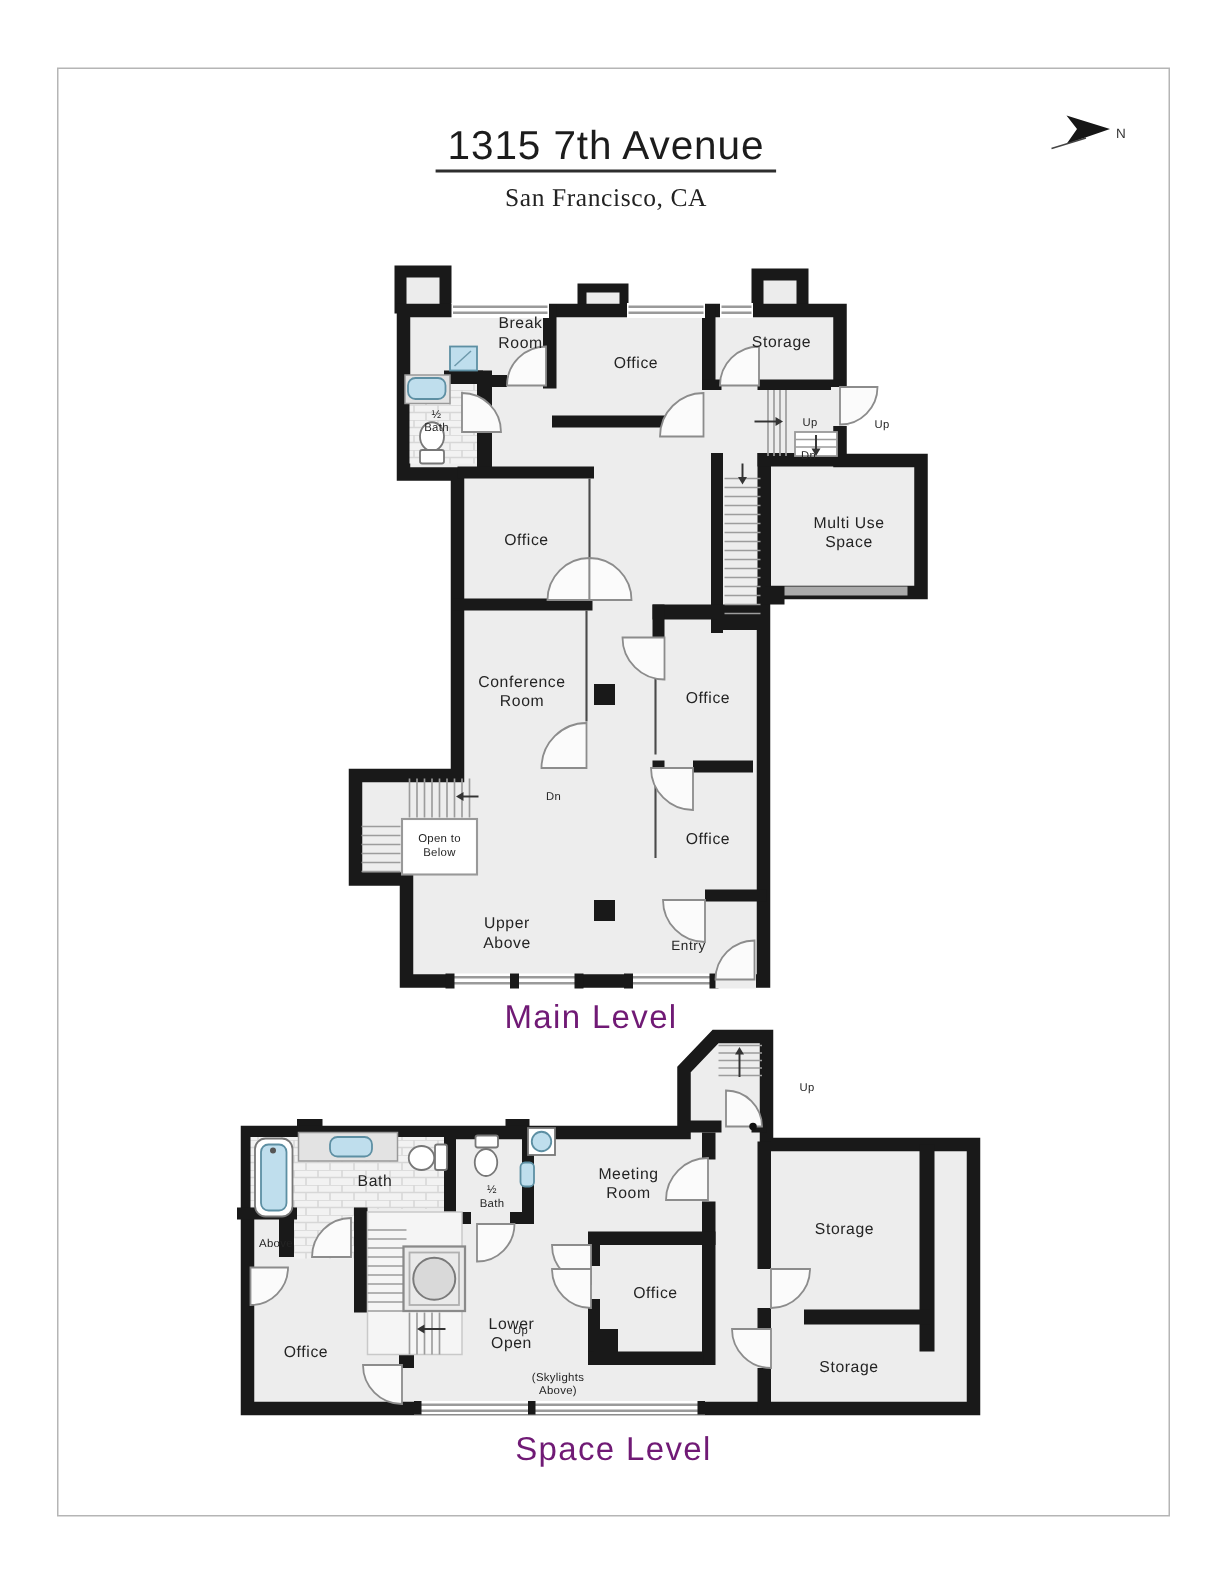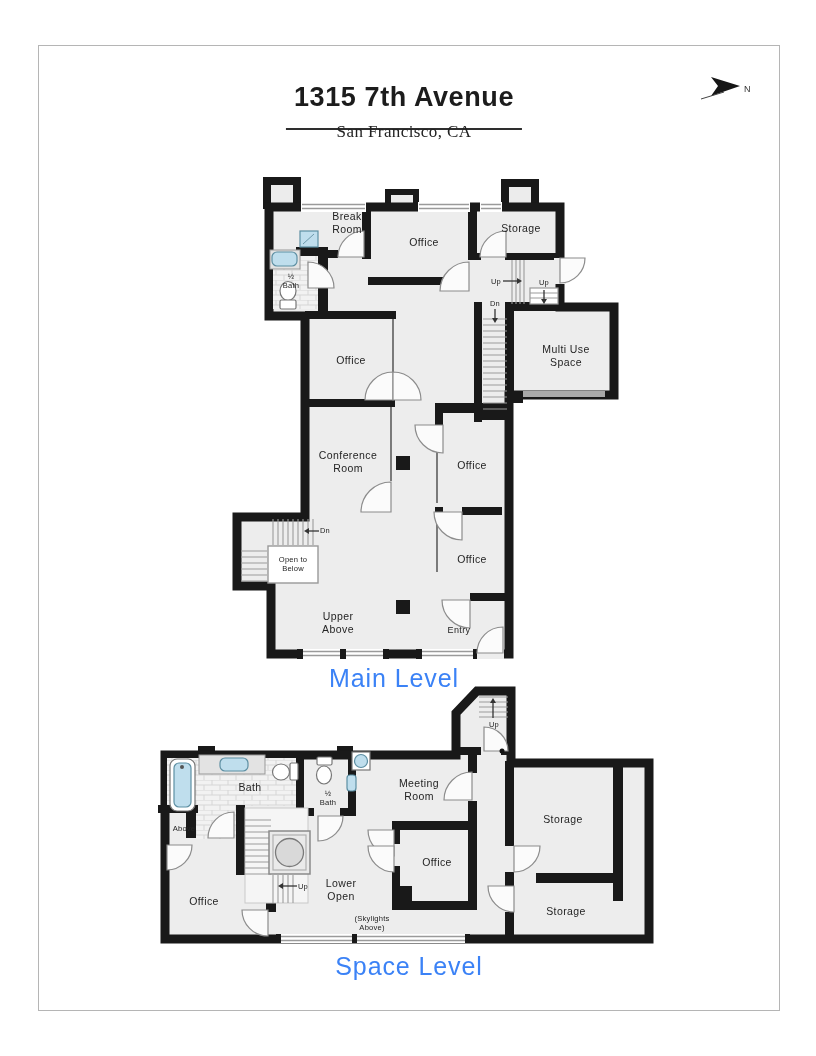--- a/index.html
+++ b/index.html
@@ -1,32 +1,32 @@
 <!DOCTYPE html>
 <html><head>
 <meta charset="utf-8">
 <style>
   html,body{margin:0;padding:0;background:#fff;}
   .page{position:relative;width:816px;height:1056px;background:#ffffff;overflow:hidden;
         font-family:"Liberation Sans",sans-serif;}
   .frame{position:absolute;left:38px;top:45px;width:740px;height:964px;border:1px solid #b5b5b5;}
   .title{position:absolute;left:404px;top:82px;transform:translateX(-50%);
          font-size:27px;letter-spacing:.6px;color:#1c1c1c;
-         border-bottom:2px solid #2e2e2e;padding:0 8px 15px;white-space:nowrap;font-weight:bold;}
+         border-bottom:2px solid #2e2e2e;padding:0 8px 0;white-space:nowrap;}
   .subtitle{position:absolute;left:404px;top:122px;transform:translateX(-50%);
          font-size:17px;letter-spacing:.4px;color:#222;white-space:nowrap;font-family:Liberation Serif, serif;}
   .north-n{position:absolute;left:744px;top:84px;font-size:9px;color:#333;}
   svg.plan{position:absolute;left:0;top:0;}
   .rlabel{position:absolute;transform:translate(-50%,-50%);font-size:10.5px;line-height:1.25;
           letter-spacing:.4px;color:#242424;text-align:center;white-space:pre-line;}
   .md{font-size:9px;}
   .xs{font-size:7.6px;letter-spacing:.2px;}
-  .sm{font-size:7.5px;letter-spacing:.2px;}
-  .caption{position:absolute;transform:translate(-50%,-50%);font-size:25px;
-           letter-spacing:.9px;color:#3b82f6;white-space:nowrap;}
+  .sm{font-size:7.5px;letter-spacing:.2px;margin-left:44px;}
+  .caption{position:absolute;transform:translate(-50%,-50%);font-size:22px;
+           letter-spacing:.9px;color:#701a75;white-space:nowrap;}
   
   .w{fill:#191919;}
   .door{fill:#fbfbfb;stroke:#8c8c8c;stroke-width:1.2;}
   .tread{stroke:#9c9c9c;stroke-width:1.1;fill:none;}
   .thin{stroke:#4a4a4a;stroke-width:1.4;fill:none;}
   .winline{stroke:#9a9a9a;stroke-width:1.6;fill:none;}
   .arrow{stroke:#333;stroke-width:1.3;fill:none;}
   .ahead{fill:#333;}
   .fixw{fill:#ffffff;stroke:#777;stroke-width:1.2;}
   .fixb{fill:#bfdeed;stroke:#5d8fa3;stroke-width:1.2;}

